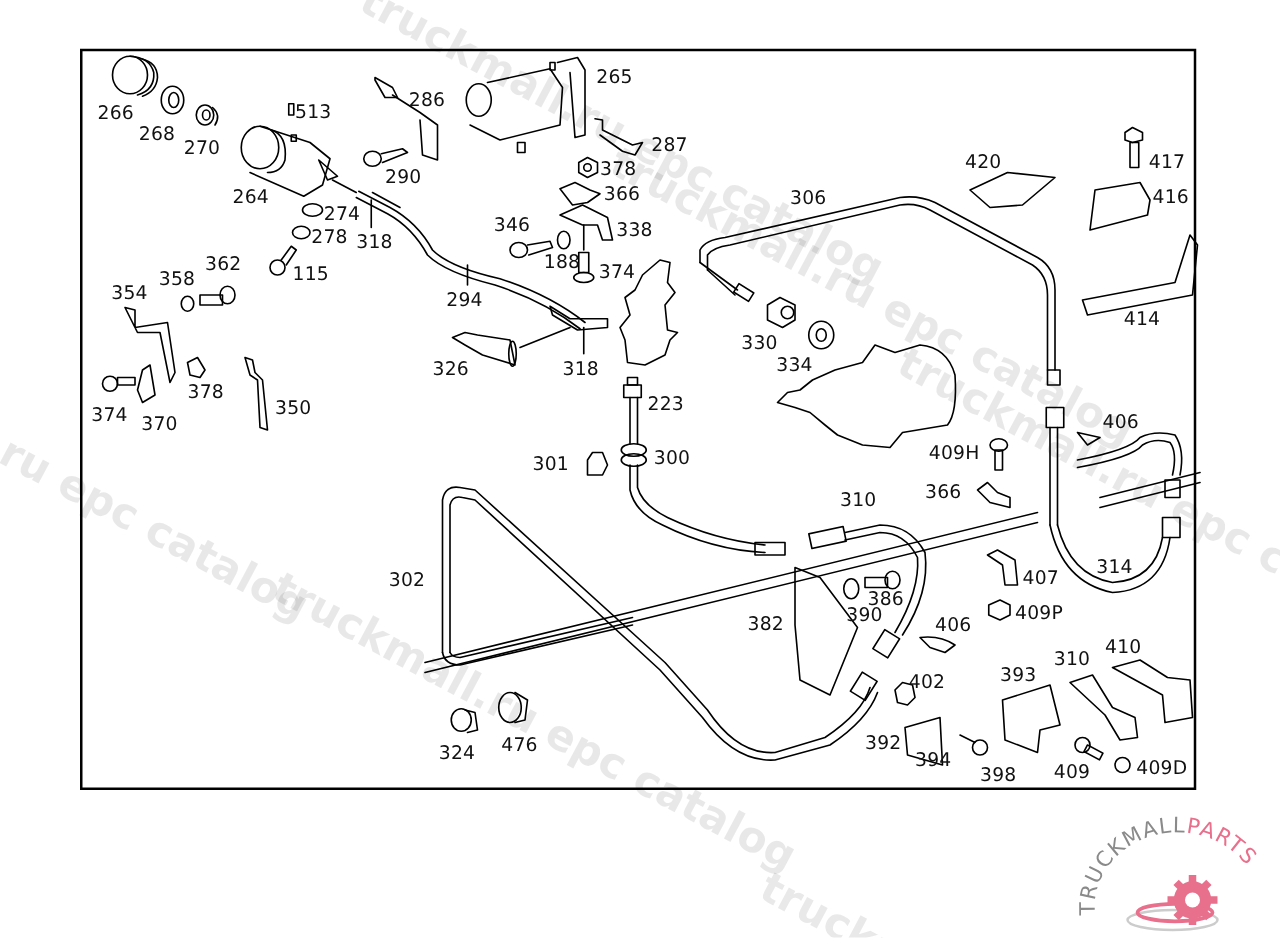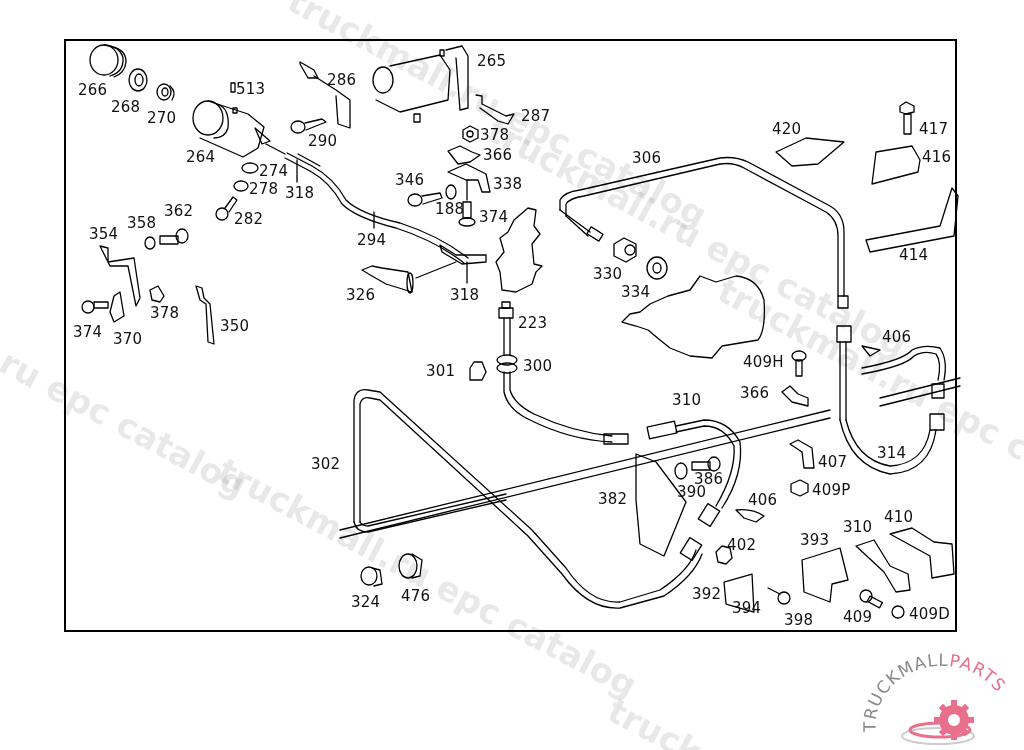--- a/index.html
+++ b/index.html
@@ -266,21 +266,21 @@
     <path d="M196 286 L202 288 L204 298 L210 304 L214 344 L208 342 L206 304 L200 300 Z"></path>
   </svg>
 
   <span class="lbl" style="left:78px;top:83px">266</span>
   <span class="lbl" style="left:111px;top:100px">268</span>
   <span class="lbl" style="left:147px;top:111px">270</span>
   <span class="lbl" style="left:236px;top:82px">513</span>
   <span class="lbl" style="left:186px;top:150px">264</span>
   <span class="lbl" style="left:259px;top:164px">274</span>
   <span class="lbl" style="left:249px;top:182px">278</span>
-  <span class="lbl" style="left:234px;top:212px">282</span>
+  <span class="lbl" style="left:234px;top:212px">115</span>
   <span class="lbl" style="left:285px;top:186px">318</span>
   <span class="lbl" style="left:327px;top:73px">286</span>
   <span class="lbl" style="left:308px;top:134px">290</span>
   <span class="lbl" style="left:477px;top:54px">265</span>
   <span class="lbl" style="left:521px;top:109px">287</span>
   <span class="lbl" style="left:480px;top:128px">378</span>
   <span class="lbl" style="left:483px;top:148px">366</span>
   <span class="lbl" style="left:493px;top:177px">338</span>
   <span class="lbl" style="left:395px;top:173px">346</span>
   <span class="lbl" style="left:435px;top:202px">188</span>

